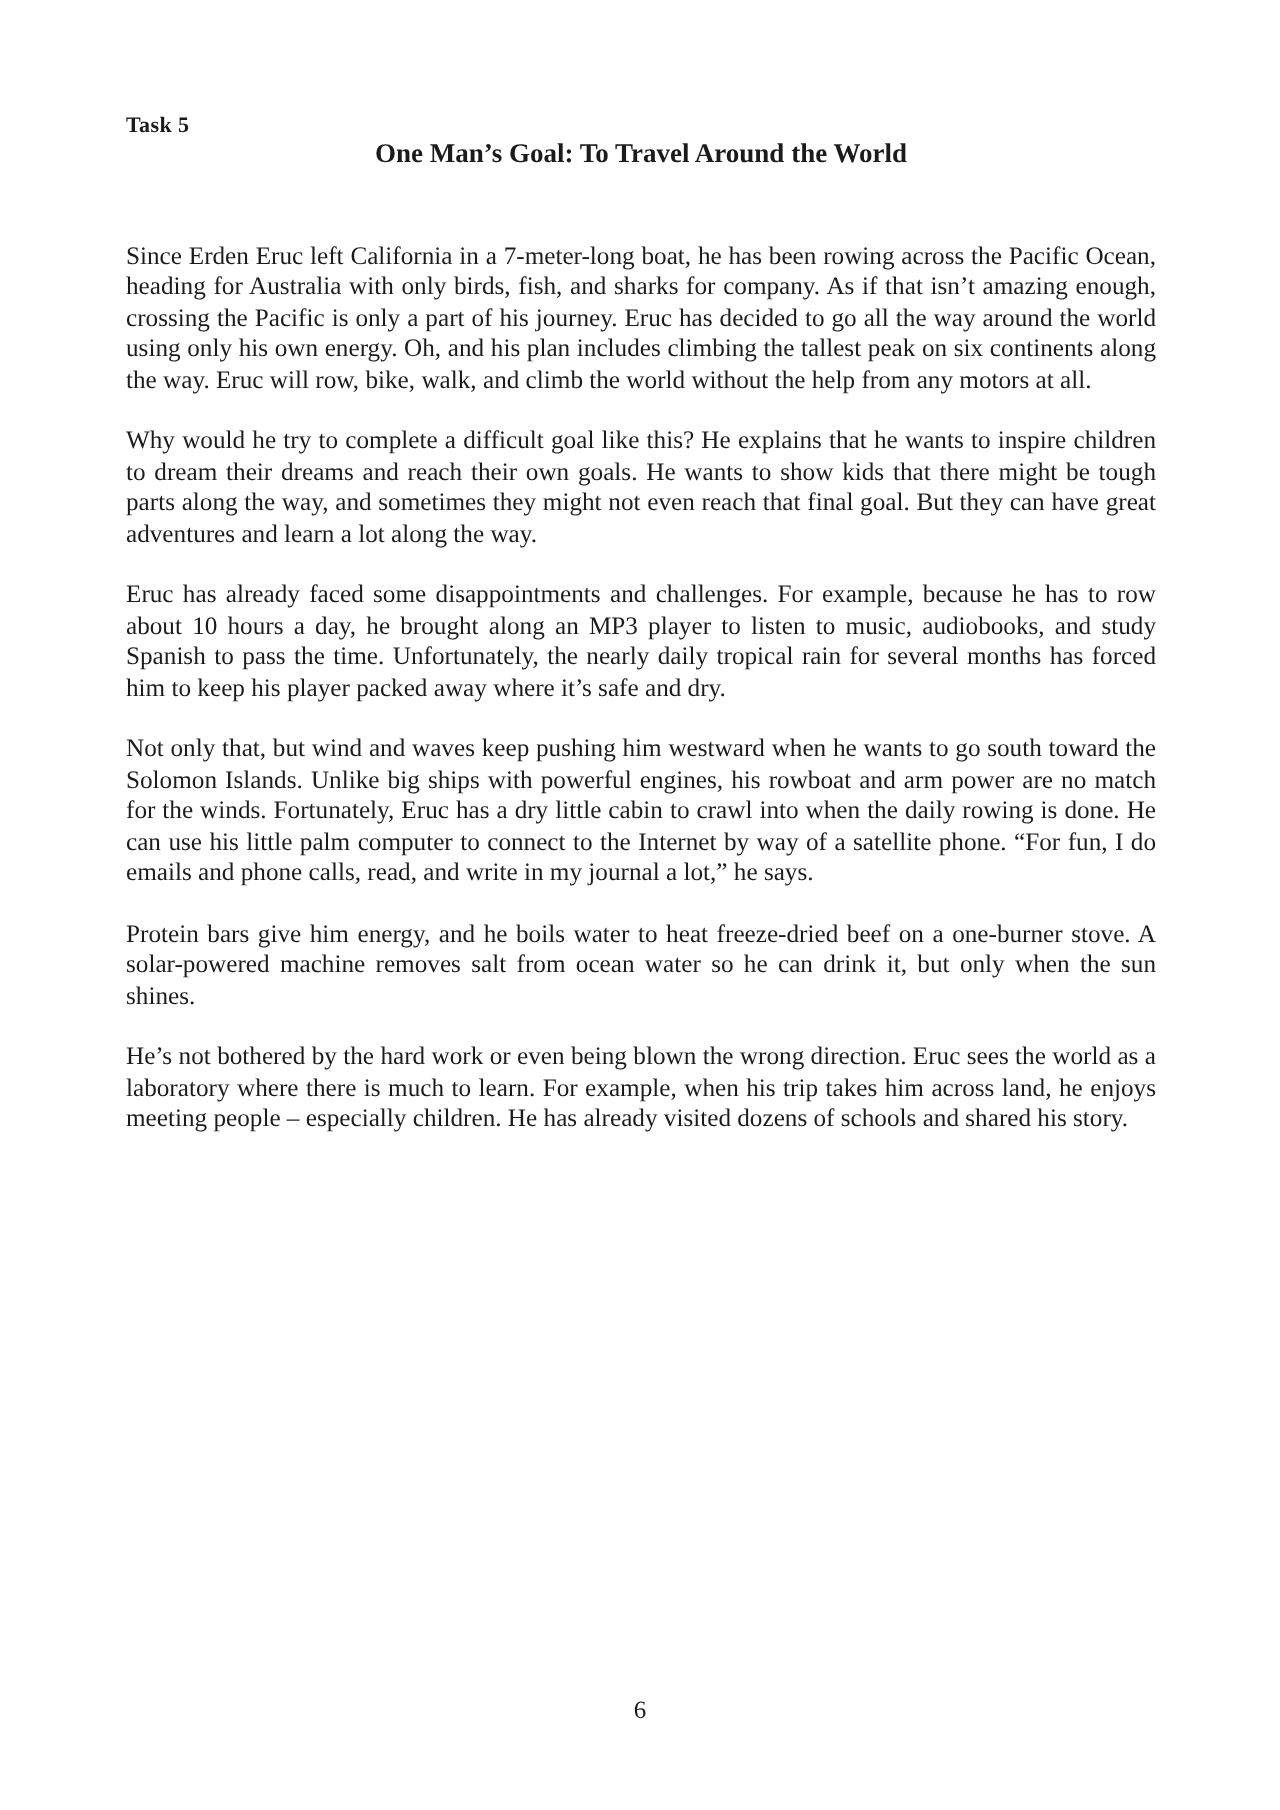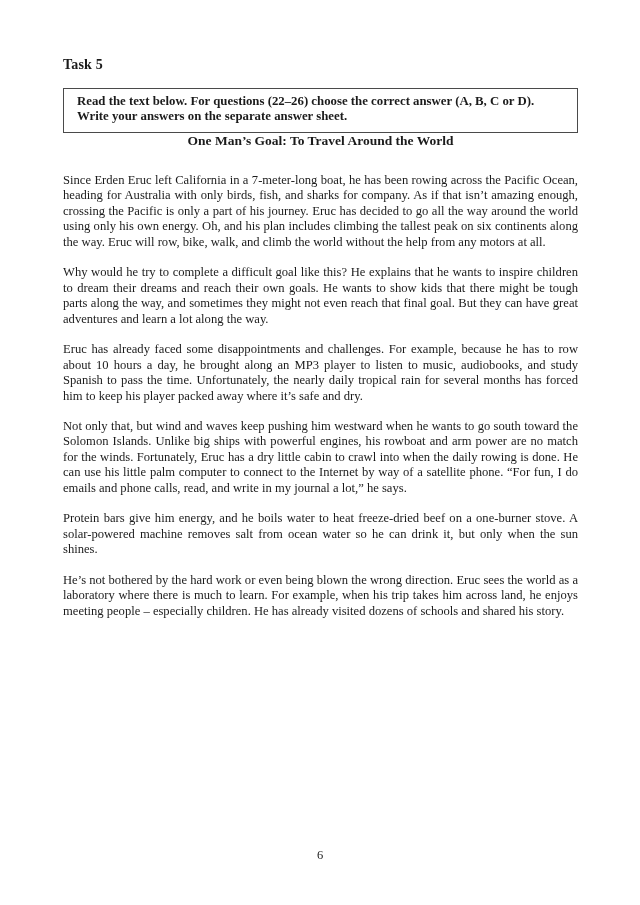--- a/index.html
+++ b/index.html
@@ -17,21 +17,21 @@
     overflow: hidden;
   }
   .content {
     position: absolute;
     left: 63px;
     top: 0;
     width: 515px;
   }
   .task-label {
     margin-top: 57px;
-    font-size: 14px;
+    font-size: 11px;
     font-weight: bold;
     letter-spacing: 0.2px;
   }
   .instruction-box {
     margin-top: 15px;
     border: 1px solid #4a4a4a;
     padding: 5px 13px 7px 13px;
     box-sizing: border-box;
   }
   .instruction-text {
@@ -39,21 +39,21 @@
     font-weight: bold;
     line-height: 1.2;
     text-align: left;
   }
   .passage-title {
     text-align: center;
     font-size: 13.5px;
     font-weight: bold;
   }
   .passage {
-    margin-top: 24px;
+    margin-top: 36px;
   }
   .passage p {
     margin: 0 0 15px 0;
     font-size: 12.6px;
     line-height: 1.23;
     text-align: justify;
   }
   .page-number {
     position: absolute;
     left: 0;
@@ -64,23 +64,20 @@
   }
 </style>
 </head>
 <body>
 
 <div class="page">
   <div class="content">
 
     <div class="task-label">Task 5</div>
 
-    <div class="instruction-box">
-      <div class="instruction-text">Read the text below. For questions (22–26) choose the correct answer (A, B, C or D). Write your answers on the separate answer sheet.</div>
-    </div>
 
     <div class="passage-title">One Man’s Goal: To Travel Around the World</div>
 
     <div class="passage">
       <p>Since Erden Eruc left California in a 7-meter-long boat, he has been rowing across the Pacific Ocean, heading for Australia with only birds, fish, and sharks for company. As if that isn’t amazing enough, crossing the Pacific is only a part of his journey. Eruc has decided to go all the way around the world using only his own energy. Oh, and his plan includes climbing the tallest peak on six continents along the way. Eruc will row, bike, walk, and climb the world without the help from any motors at all.</p>
       <p>Why would he try to complete a difficult goal like this? He explains that he wants to inspire children to dream their dreams and reach their own goals. He wants to show kids that there might be tough parts along the way, and sometimes they might not even reach that final goal. But they can have great adventures and learn a lot along the way.</p>
       <p>Eruc has already faced some disappointments and challenges. For example, because he has to row about 10 hours a day, he brought along an MP3 player to listen to music, audiobooks, and study Spanish to pass the time. Unfortunately, the nearly daily tropical rain for several months has forced him to keep his player packed away where it’s safe and dry.</p>
       <p>Not only that, but wind and waves keep pushing him westward when he wants to go south toward the Solomon Islands. Unlike big ships with powerful engines, his rowboat and arm power are no match for the winds. Fortunately, Eruc has a dry little cabin to crawl into when the daily rowing is done. He can use his little palm computer to connect to the Internet by way of a satellite phone. “For fun, I do emails and phone calls, read, and write in my journal a lot,” he says.</p>
       <p>Protein bars give him energy, and he boils water to heat freeze-dried beef on a one-burner stove. A solar-powered machine removes salt from ocean water so he can drink it, but only when the sun shines.</p>
       <p>He’s not bothered by the hard work or even being blown the wrong direction. Eruc sees the world as a laboratory where there is much to learn. For example, when his trip takes him across land, he enjoys meeting people – especially children. He has already visited dozens of schools and shared his story.</p>

